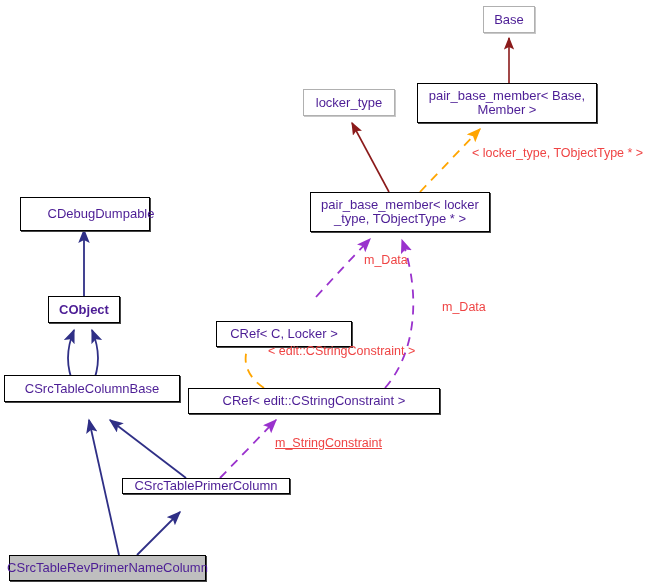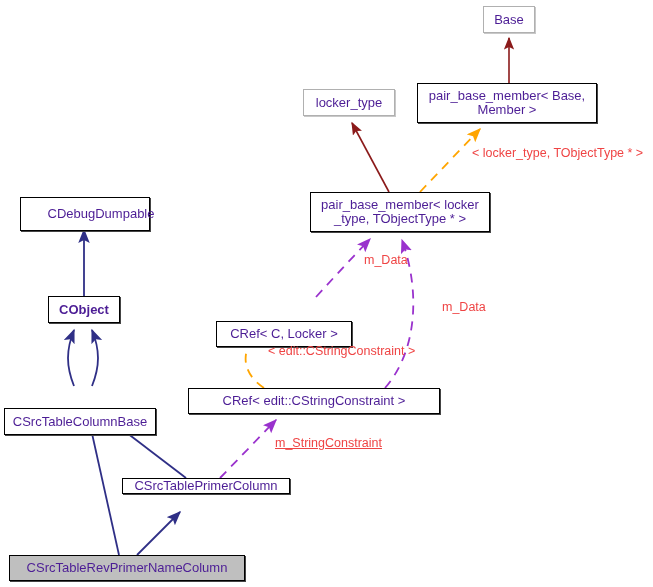--- a/index.html
+++ b/index.html
@@ -131,33 +131,33 @@
   </div>
 
   <div class="node solid" style="left:48px; top:296px; width:72px; height:27px;font-weight:bold;">
     <span>CObject</span>
   </div>
 
   <div class="node solid" style="left:216px; top:297px; width:136px; height:26px;margin-top:24px;">
     <span>CRef&lt; C, Locker &gt;</span>
   </div>
 
-  <div class="node solid" style="left:4px; top:408px; width:152px; height:27px;">
+  <div class="node solid" style="left:4px; top:375px; width:176px; height:27px;">
     <span>CSrcTableColumnBase</span>
   </div>
 
   <div class="node solid" style="left:188px; top:388px; width:252px; height:26px;">
     <span>CRef&lt; edit::CStringConstraint &gt;</span>
   </div>
 
   <div class="node solid" style="left:122px; top:478px; width:168px; height:16px;">
     <span>CSrcTablePrimerColumn</span>
   </div>
 
-  <div class="node current" style="left:9px; top:555px; width:236px; height:26px;">
+  <div class="node current" style="left:9px; top:555px; width:197px; height:26px;">
     <span>CSrcTableRevPrimerNameColumn</span>
   </div>
 
   <div class="edge-label" style="left:458px; top:147px;">&lt; locker_type, TObjectType * &gt;</div>
 
   <div class="edge-label" style="left:350px; top:254px;">m_Data</div>
 
   <div class="edge-label" style="left:428px; top:301px;">m_Data</div>
 
   <div class="edge-label" style="left:254px; top:345px;">&lt; edit::CStringConstraint &gt;</div>

